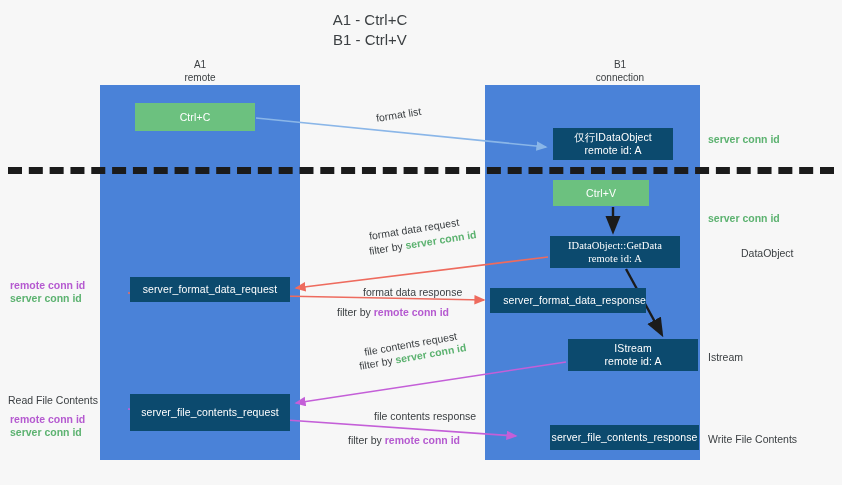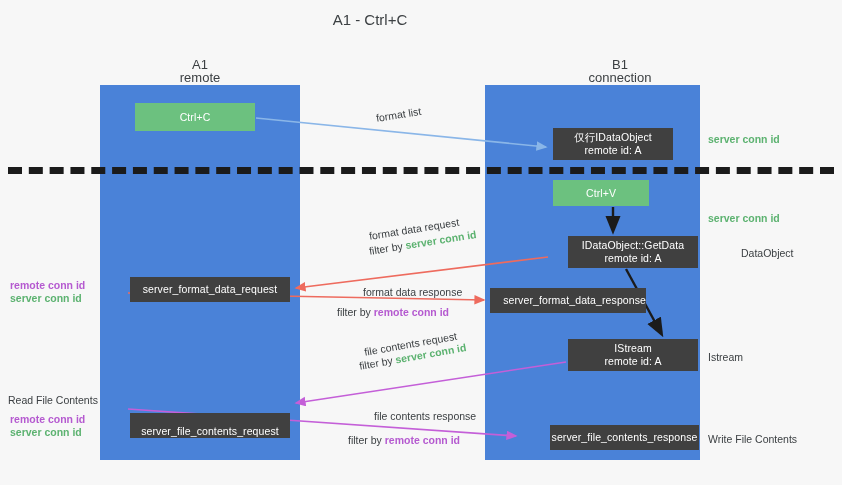--- a/index.html
+++ b/index.html
@@ -13,21 +13,21 @@
   .abs{position:absolute;}
 
   
   #title{
     left:0;top:10px;width:740px;text-align:center;
     font-size:15px;line-height:20px;color:#3c4043;
   }
 
   
   .col-head{
-    text-align:center;font-size:13px;line-height:13px;color:#3c4043;
+    text-align:center;font-size:10px;line-height:13px;color:#3c4043;
   }
   #head-a1{left:120px;top:58px;width:160px;}
   #head-b1{left:520px;top:58px;width:200px;}
 
   
   .lane{background:#4a82d8;}
   #lane-a1{left:100px;top:85px;width:200px;height:375px;}
   #lane-b1{left:485px;top:85px;width:215px;height:375px;}
 
   
@@ -38,31 +38,31 @@
 
   
   .node{
     box-sizing:border-box;
     display:flex;flex-direction:column;
     align-items:center;justify-content:center;
     color:#ffffff;font-size:10.5px;line-height:13px;
     text-align:center;letter-spacing:.1px;
   }
   .green{background:#6cc17f;justify-content:center;}
-  .orange{background:#404040;}
+  .orange{background:#0c4a6e;}
   .node .l2{font-size:10.5px;}
 
   #n-ctrlc{left:135px;top:103px;width:120px;height:28px;}
   #n-dataobj{left:553px;top:128px;width:120px;height:32px;}
   #n-ctrlv{left:553px;top:180px;width:96px;height:26px;}
-  #n-getdata{left:568px;top:236px;width:130px;height:32px;}
+  #n-getdata{left:550px;top:236px;width:130px;height:32px;font-family:Liberation Serif, serif;}
   #n-istream{left:568px;top:339px;width:130px;height:32px;}
   #n-sfdreq{left:130px;top:277px;width:160px;height:25px;}
   #n-sfdres{left:490px;top:288px;width:156px;height:25px;align-items:flex-end;}
-  #n-sfcreq{left:130px;top:413px;width:160px;height:25px;justify-content:flex-end;}
+  #n-sfcreq{left:130px;top:394px;width:160px;height:37px;}
   #n-sfcres{left:550px;top:425px;width:149px;height:25px;}
 
   
   .elabel{font-size:10.5px;line-height:14px;color:#3c4043;white-space:nowrap;}
   .green-t{color:#5cb270;font-weight:bold;}
   .magenta-t{color:#b55ad0;font-weight:bold;}
   .rot-up{transform:rotate(-9deg);transform-origin:left top;}
   .rot-up2{transform:rotate(-10deg);transform-origin:left top;}
 
   #lab-formatlist{left:375px;top:111px;}
@@ -93,20 +93,21 @@
 
   svg#wires{position:absolute;left:0;top:0;width:842px;height:485px;pointer-events:none;}
 </style>
 </head>
 <body>
 
 <div id="canvas">
 
   <div id="title" class="abs">
     <div>A1 - Ctrl+C</div>
+    <div>B1 - Ctrl+V</div>
   </div>
 
   <div id="head-a1" class="abs col-head">
     <div>A1</div>
     <div>remote</div>
   </div>
   <div id="head-b1" class="abs col-head">
     <div>B1</div>
     <div>connection</div>
   </div>

